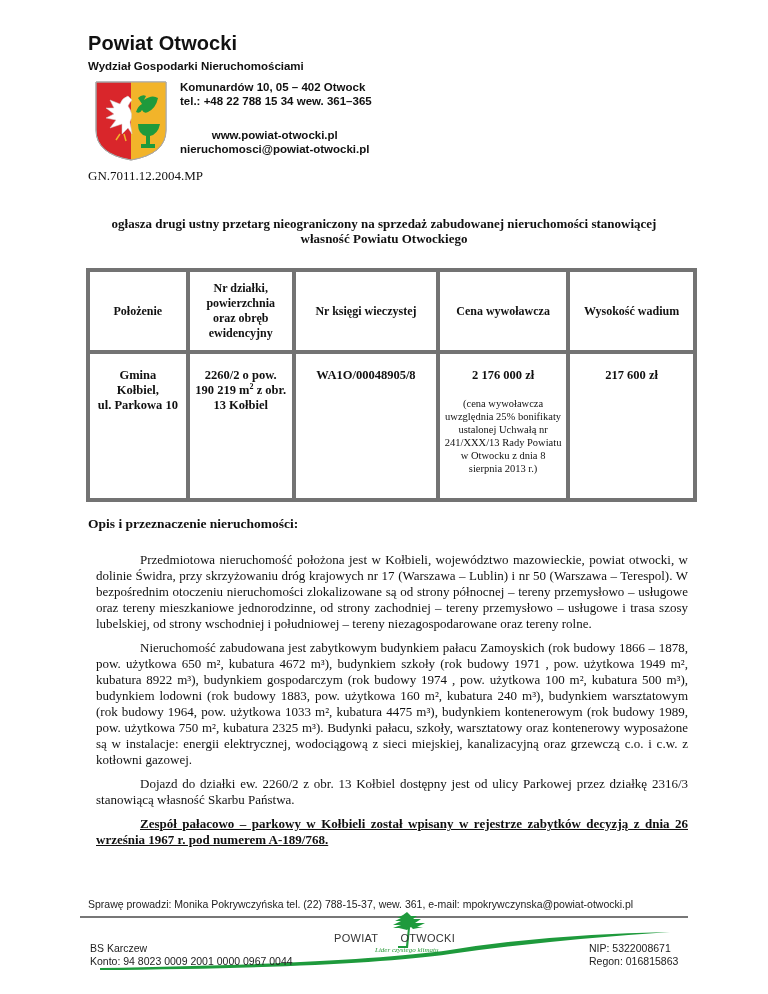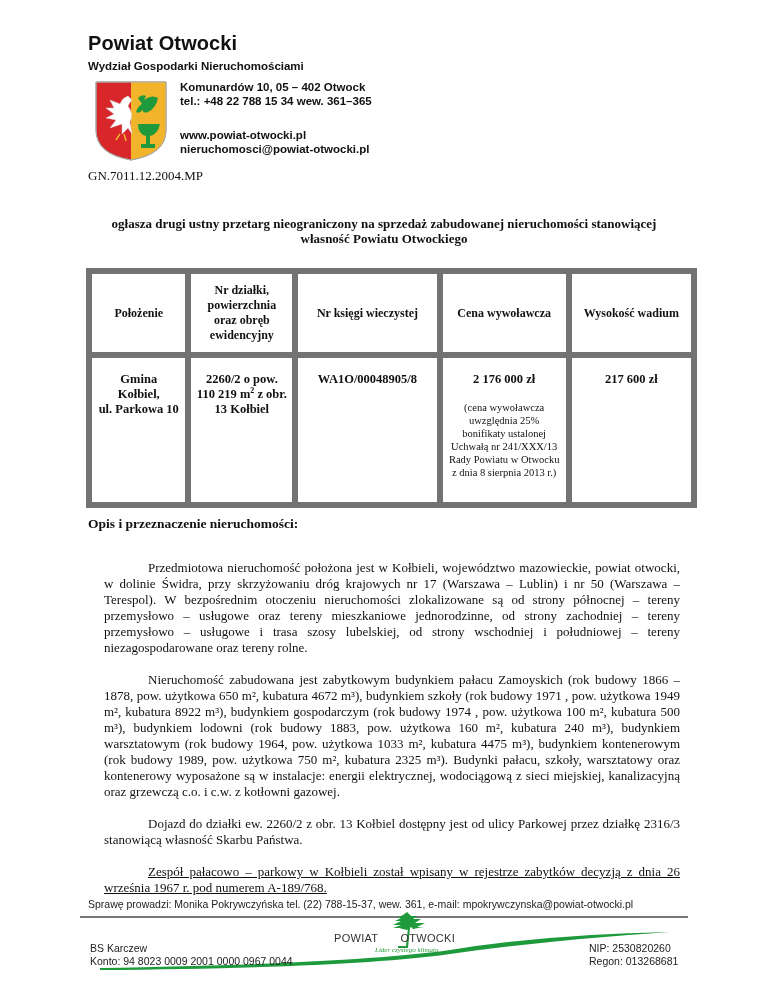--- a/index.html
+++ b/index.html
@@ -4,37 +4,37 @@
 <style>
   html, body { margin: 0; padding: 0; background: #ffffff; }
   body { width: 768px; height: 994px; position: relative; overflow: hidden; color: #111; }
   .sans { font-family: "Liberation Sans", "DejaVu Sans", sans-serif; }
   .serif { font-family: "Liberation Serif", "DejaVu Serif", serif; }
 
   #org-title { position: absolute; left: 88px; top: 32px; font-size: 20px; font-weight: bold; letter-spacing: 0.1px; }
   #dept { position: absolute; left: 88px; top: 60px; font-size: 11.5px; font-weight: bold; }
   #crest { position: absolute; left: 94px; top: 80px; width: 74px; width: 74px; height: 82px; }
   #addr { position: absolute; left: 180px; top: 80px; font-size: 11.5px; font-weight: bold; line-height: 14px; }
-  #web { position: absolute; left: 180px; top: 128px; font-size: 11.5px; font-weight: bold; line-height: 14px; }
+  #web { position: absolute; left: 180px; top: 128px; font-size: 11.5px; font-weight: bold; line-height: 14px; text-align: center; }
   #ref { position: absolute; left: 88px; top: 168px; font-size: 13px; }
 
   #heading { position: absolute; left: 60px; width: 648px; top: 216px; text-align: center; font-size: 13px; font-weight: bold; line-height: 15px; }
 
   table.offer { position: absolute; left: 86px; top: 268px; width: 611px; border-collapse: collapse; font-size: 12.5px; }
-  table.offer th, table.offer td { border: 6px solid #737373; text-align: center; padding: 0 4px; margin-top: 48px; }
+  table.offer th, table.offer td { border: 4px solid #737373; text-align: center; padding: 0 4px; margin-top: 48px; }
   table.offer th { height: 78px; font-weight: bold; vertical-align: middle; line-height: 15px; font-size: 12px; }
   table.offer td { height: 130px; vertical-align: top; padding-top: 14px; font-weight: bold; line-height: 15px; }
   .c1 { width: 92px; } .c2 { width: 97px; } .c3 { width: 136px; } .c4 { width: 124px; } .c5 { width: 122px; }
   .note { display: block; font-weight: normal; font-size: 10.5px; line-height: 13px; margin-top: 14px; }
   sup { font-size: 8px; line-height: 0; }
 
   #section-title { position: absolute; left: 88px; top: 516px; font-size: 13.5px; font-weight: bold; }
   #body-text { position: absolute; left: 88px; top: 544px; width: 608px; font-size: 13px; line-height: 16px; text-align: justify; }
-  #body-text p { margin: 16px; text-indent: 44px; }
-  #body-text .u { text-decoration: underline; }
+  #body-text p { margin: 8px; text-indent: 44px; }
+  #body-text .u { text-decoration: underline; font-weight: bold; }
 
   #handler { position: absolute; left: 88px; top: 898px; font-size: 10.5px; color: #222; }
   #footer-rule { position: absolute; left: 80px; top: 916px; width: 608px; height: 2px; background: #777; }
   #bank { position: absolute; left: 90px; top: 942px; font-size: 10.5px; line-height: 13px; color: #222; }
   #ids { position: absolute; left: 589px; top: 942px; font-size: 10.5px; line-height: 13px; color: #222; }
   #footer-logo { position: absolute; left: 330px; top: 910px; width: 160px; height: 50px; }
   #logo-text { position: absolute; left: 334px; top: 932px; font-size: 11px; color: #333; letter-spacing: 0.3px; }
   #logo-text .gap { display: inline-block; width: 22px; }
   #tagline { position: absolute; left: 375px; top: 946px; font-size: 7px; font-style: italic; color: #2a9a3a; text-align: center; }
   #swoosh { position: absolute; left: 100px; top: 930px; width: 600px; height: 40px; }
@@ -85,21 +85,21 @@
   </thead>
   <tbody>
     <tr>
       <td>
         <div>Gmina</div>
         <div>Kołbiel,</div>
         <div>ul. Parkowa 10</div>
       </td>
       <td>
         <div>2260/2 o pow.</div>
-        <div><span>110 219 m</span><sup>2</sup><span> z obr.</span></div>
+        <div><span>190 219 m</span><sup>2</sup><span> z obr.</span></div>
         <div>13 Kołbiel</div>
       </td>
       <td>WA1O/00048905/8</td>
       <td>
         <div>2 176 000 zł</div>
         <span class="note">(cena wywoławcza uwzględnia 25% bonifikaty ustalonej Uchwałą nr 241/XXX/13 Rady Powiatu w Otwocku z dnia 8 sierpnia 2013 r.)</span>
       </td>
       <td>217 600 zł</td>
     </tr>
   </tbody>
@@ -126,15 +126,15 @@
   <path d="M78 18 l-2 18 h-8 v2 h10 l2 -20 z" fill="#1e9a3c"></path>
 </svg>
 <div id="logo-text" class="sans"><span>POWIAT</span><span class="gap"></span><span>OTWOCKI</span></div>
 <div id="tagline" class="serif">Lider czystego klimatu</div>
 
 <div id="bank" class="sans">
   <div>BS Karczew</div>
   <div>Konto: 94 8023 0009 2001 0000 0967 0044</div>
 </div>
 <div id="ids" class="sans">
-  <div>NIP: 2530820260</div>
-  <div>Regon: 013268681</div>
+  <div>NIP: 5322008671</div>
+  <div>Regon: 016815863</div>
 </div>
 
 </body></html>

